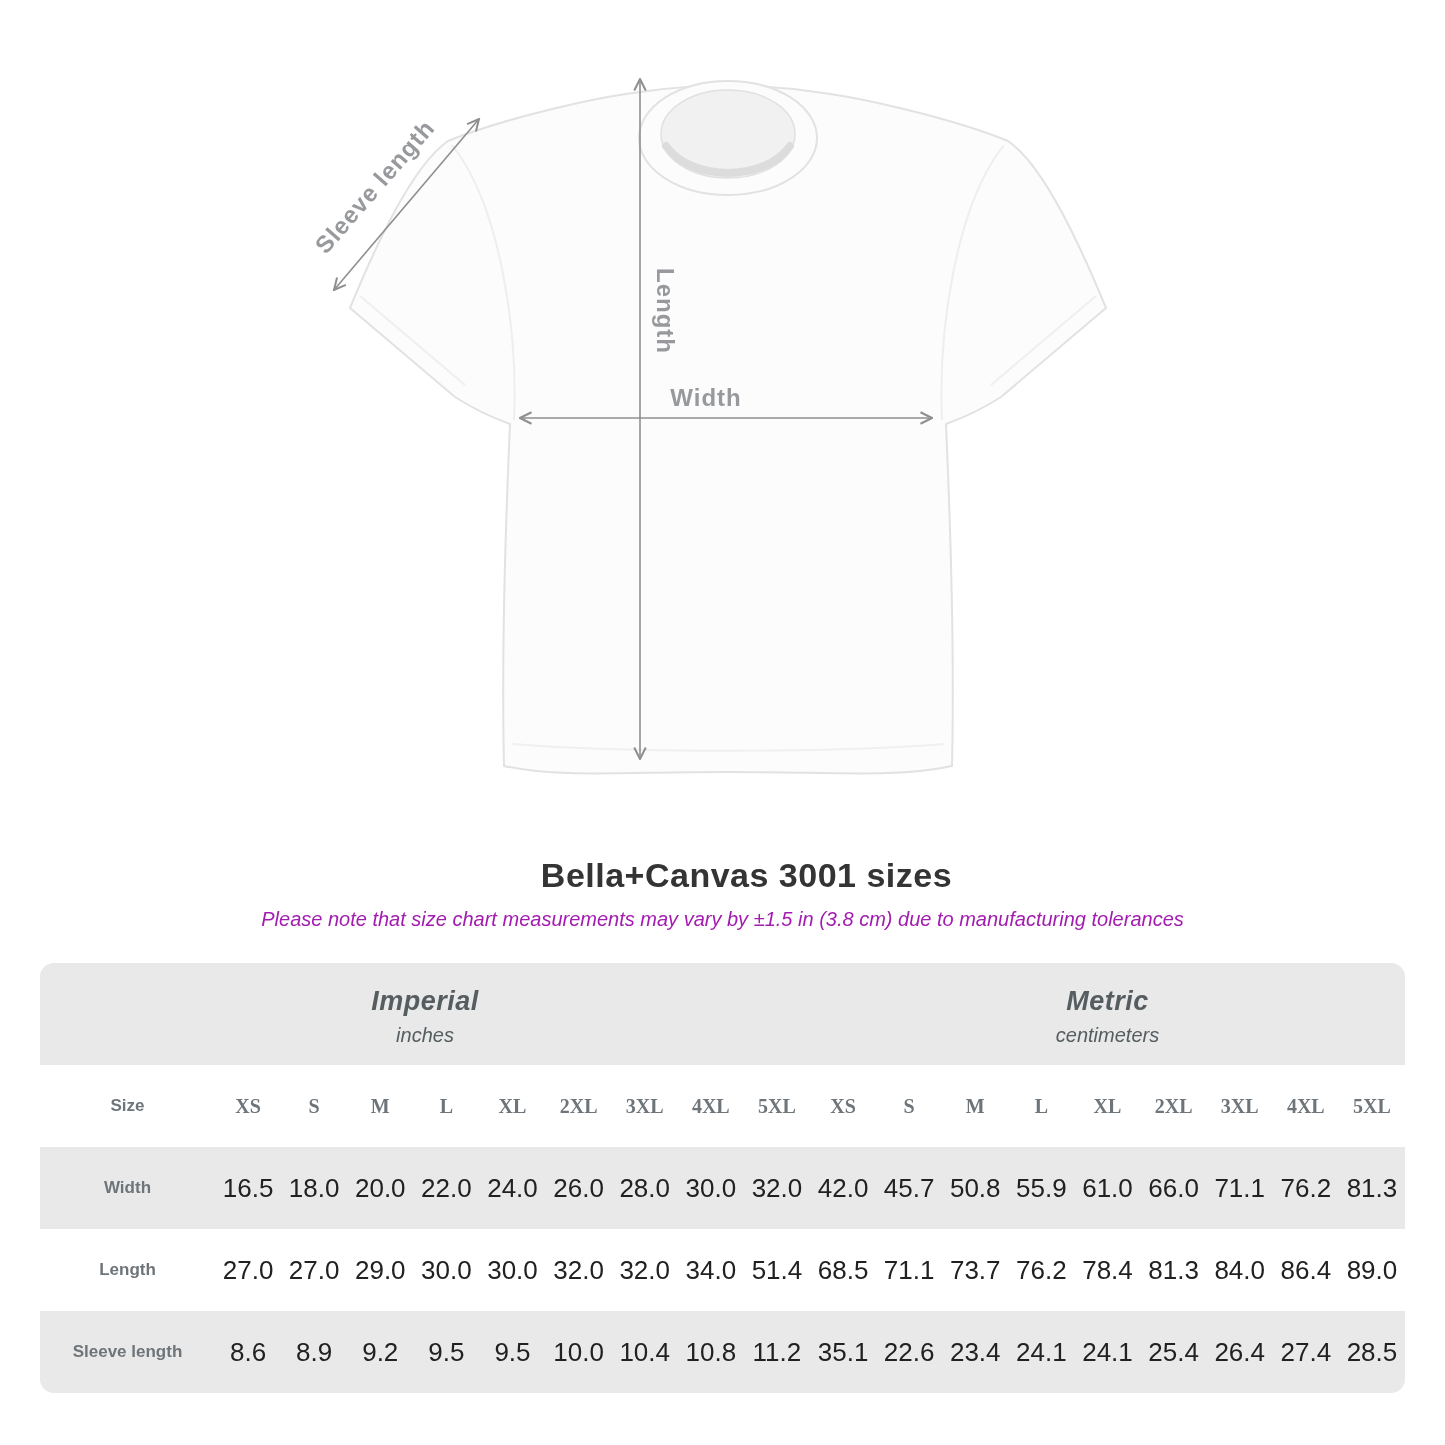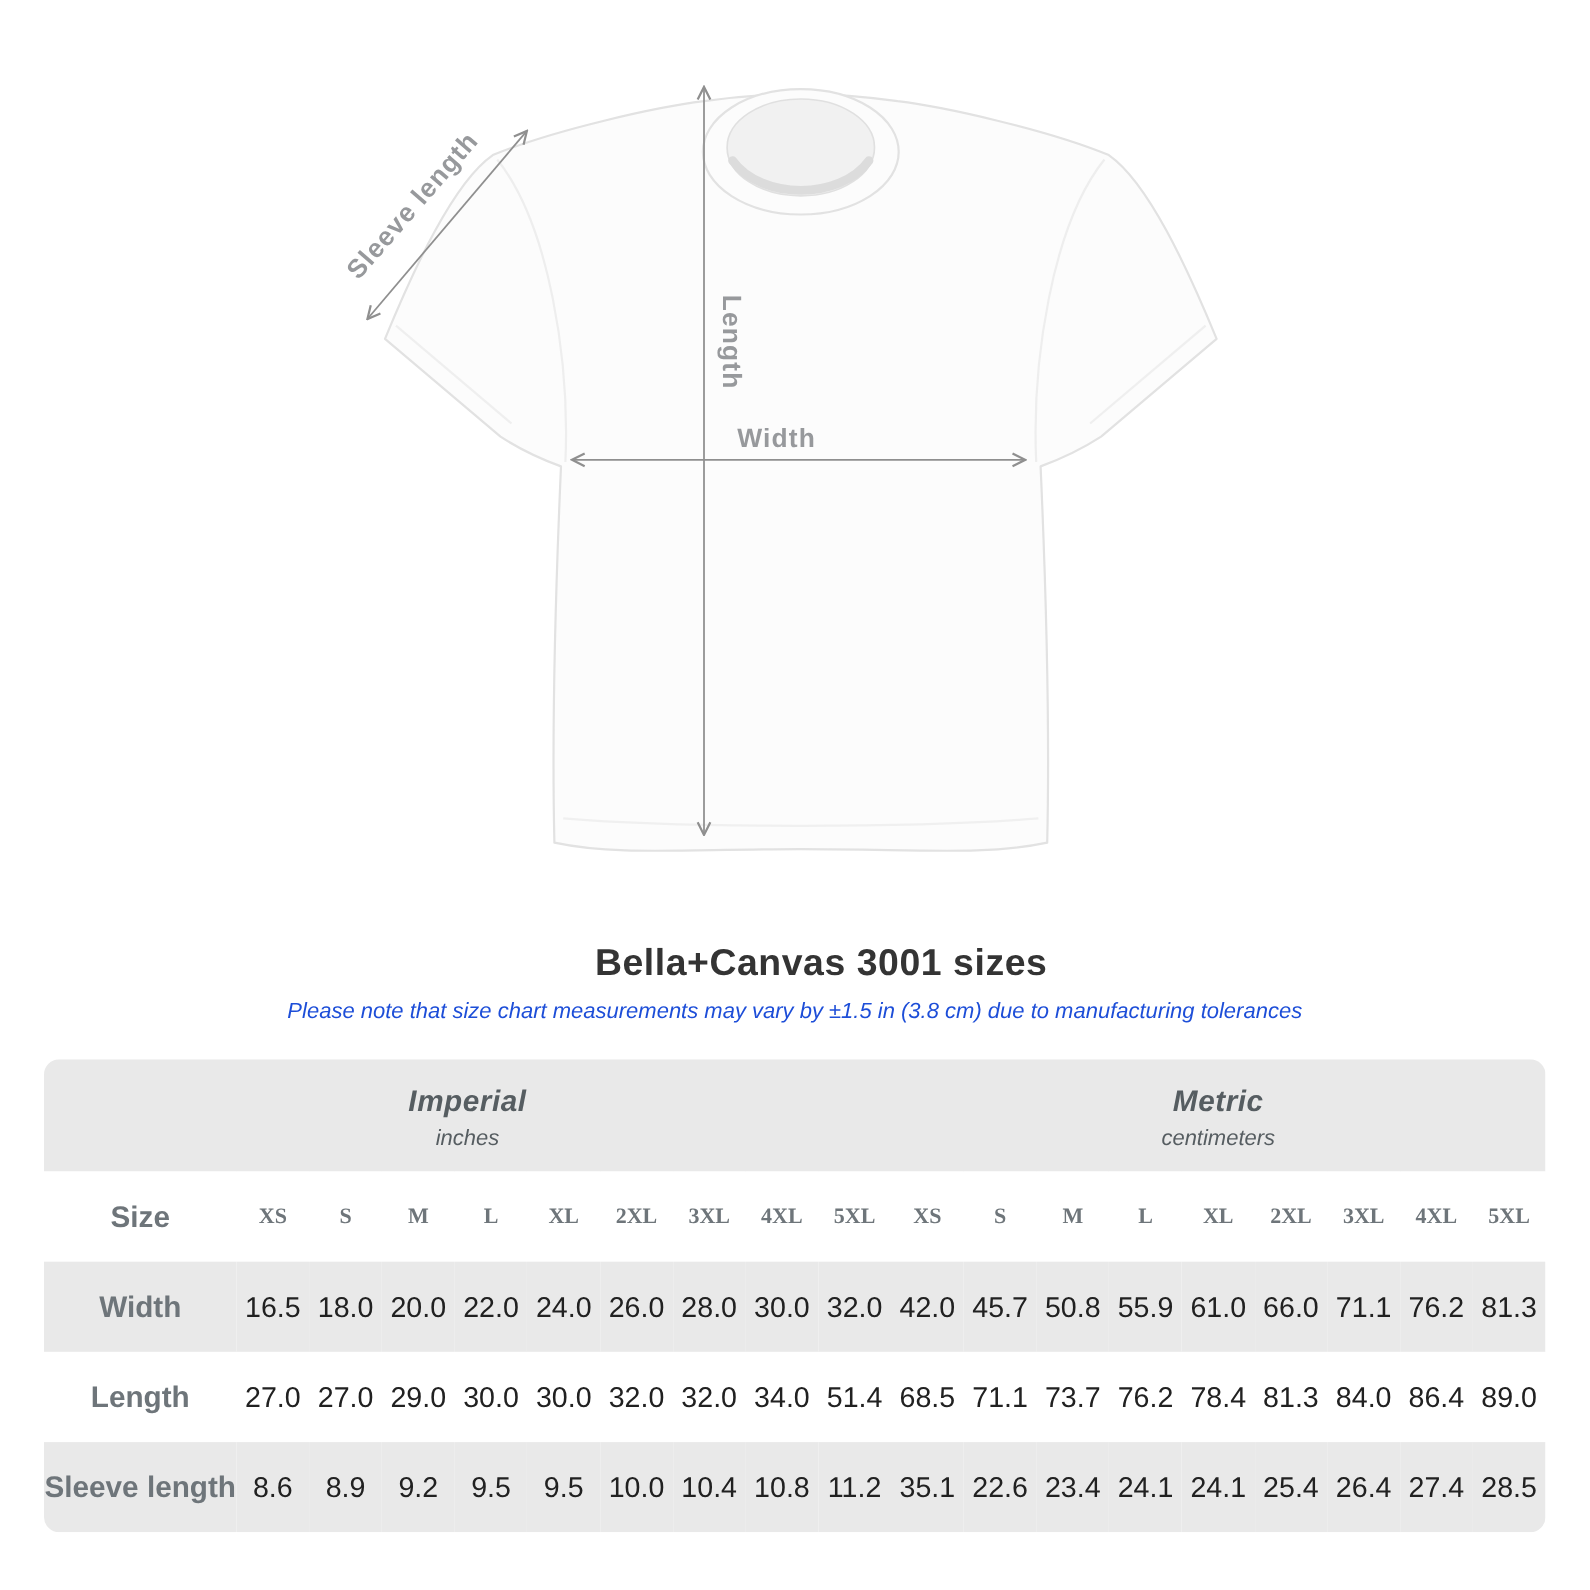--- a/index.html
+++ b/index.html
@@ -12,40 +12,40 @@
   .dim-label{
     font-family:"Liberation Sans",sans-serif;
     font-size:24px;font-weight:bold;fill:#97999c;letter-spacing:1px;
   }
   
   .title-block{position:absolute;top:856px;left:0;width:1445px;text-align:center;}
   .title-block h1{
     margin:0;font-size:34px;font-weight:bold;color:#343434;letter-spacing:0.5px;padding-left:48px;
   }
   .subtitle{
-    margin:13px 0 0 0;font-size:20px;font-style:italic;color:#1d4ed8;
+    margin:13px 0 0 0;font-size:20px;font-style:italic;color:#a21caf;
   }
   
   .table-wrap{
     position:absolute;left:40px;top:963px;width:1365px;
     border-radius:14px;overflow:hidden;background:#ffffff;
   }
   .band{display:flex;background:#e9e9e9;height:102px;}
   .band-cell{display:flex;flex-direction:column;justify-content:center;align-items:center;gap:7px;padding-top:4px;}
   .band-cell.imperial{width:770px;}
   .band-cell.metric{width:595px;}
   .sec-title{font-size:27px;font-weight:bold;font-style:italic;color:#565d61;letter-spacing:0.5px;}
   .sec-unit{font-size:20px;font-style:italic;color:#565d61;}
   table.sizes{border-collapse:separate;border-spacing:0;table-layout:fixed;width:1365px;}
   table.sizes col.c-label{width:175px;}
   table.sizes td,table.sizes th{
     box-sizing:border-box;text-align:center;vertical-align:middle;
     padding:0;height:82px;border:none;
   }
-  th.rowlabel{font-size:27px;font-weight:bold;color:#6e757a;}
+  th.rowlabel{font-size:17px;font-weight:bold;color:#6e757a;}
   .row-size td{font-size:20px;font-weight:bold;color:#6e757a;background:#ffffff;}
   .row-size th{background:#ffffff;}
   .row-size td{border-left:3px solid #e7e7e7;font-family:Liberation Serif, serif;}
   .row-w  th,.row-w  td{background:#e9e9e9;}
   .row-l  th,.row-l  td{background:#ffffff;}
   .row-s  th,.row-s  td{background:#e9e9e9;}
   .row-w  td,.row-s td{border-left:3px solid #ffffff;}
   .row-l  td{border-left:3px solid #e3e3e3;}
   td.val{font-size:26px;font-weight:normal;color:#212121;}
 </style>

